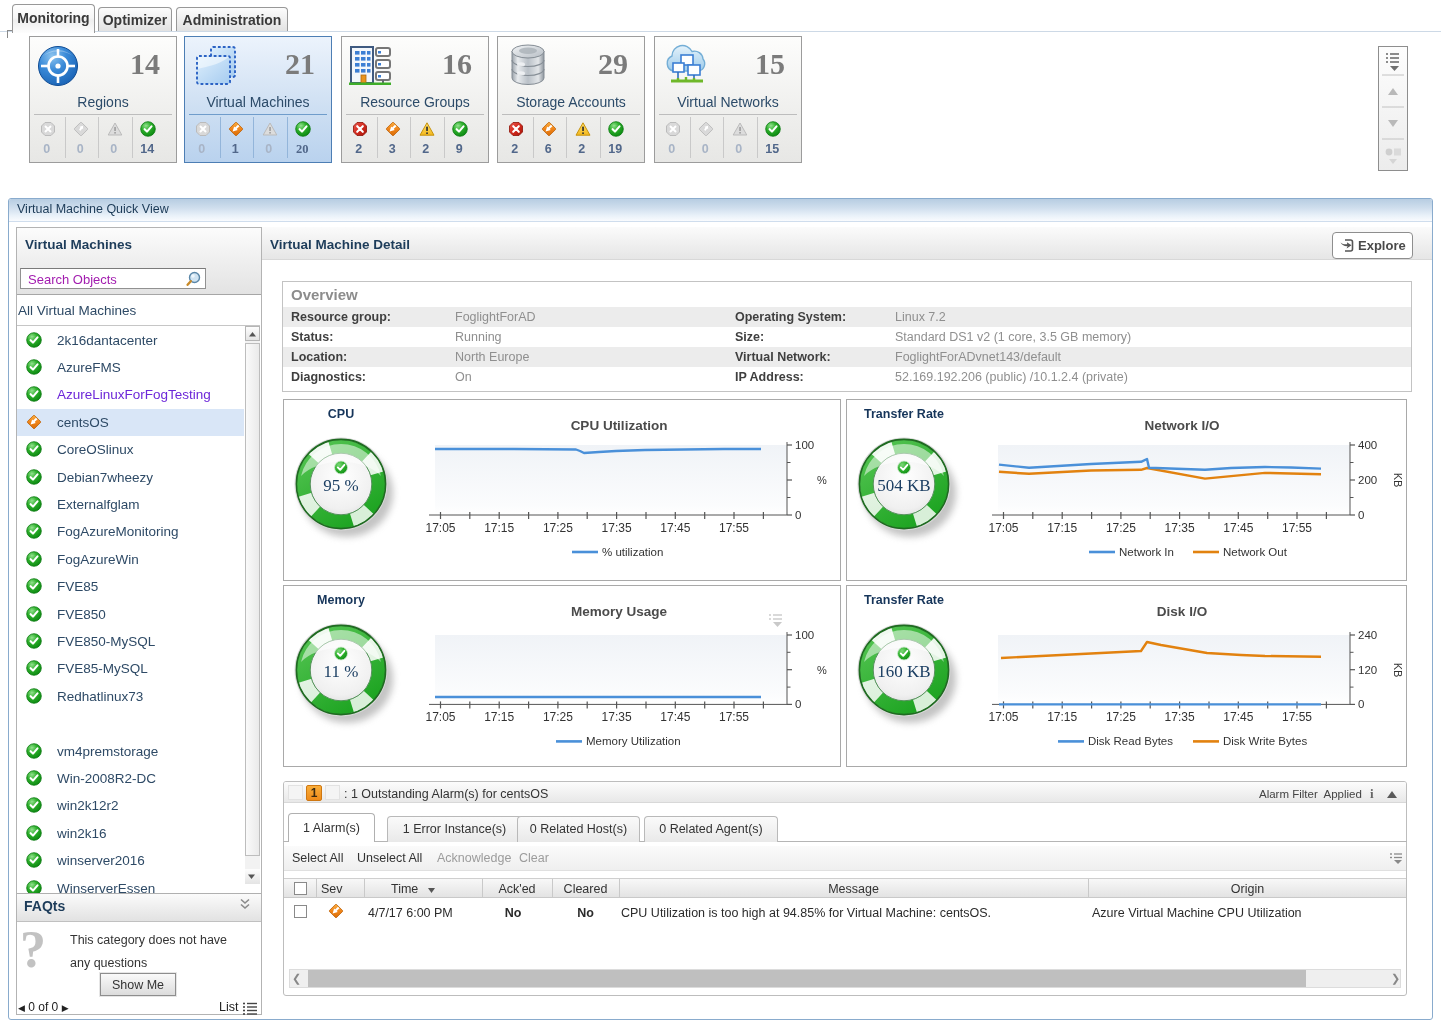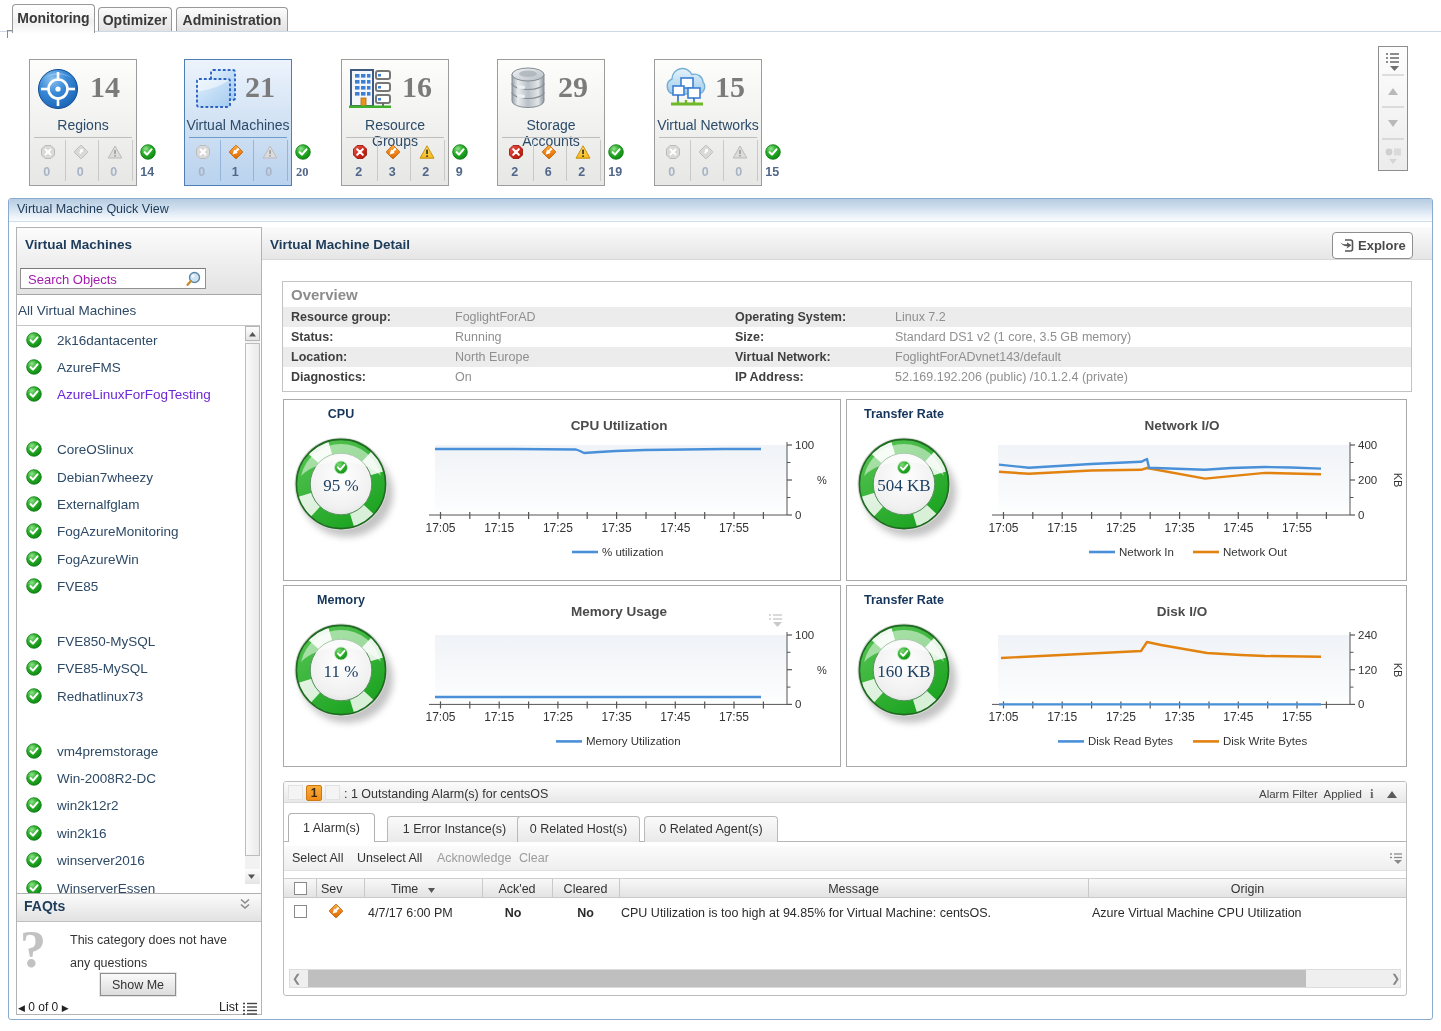--- a/index.html
+++ b/index.html
@@ -1,18 +1,18 @@
 <!DOCTYPE html>
 <html><head><meta charset="utf-8">
 <style>
 html,body{margin:0;padding:0;background:#fff;}
 body{width:1441px;height:1031px;position:relative;font-family:"Liberation Sans",sans-serif;overflow:hidden;}
 .abs{position:absolute;}
 .tab{position:absolute;top:7px;height:24px;border:1px solid #989898;border-bottom:none;border-radius:4px 4px 0 0;background:linear-gradient(#fcfcfc,#eeeeee 55%,#e2e2e2);font-weight:bold;font-size:14px;color:#3a3a3a;text-align:center;line-height:25px;box-sizing:border-box;}
-.tile{position:absolute;top:59px;height:127px;width:108px;border:1px solid #9c9c9c;background:linear-gradient(#fdfdfc,#efefed 60%,#e7e7e5);box-sizing:border-box;}
+.tile{position:absolute;top:36px;height:127px;width:148px;border:1px solid #9c9c9c;background:linear-gradient(#fdfdfc,#efefed 60%,#e7e7e5);box-sizing:border-box;}
 .tile.sel{border:1px solid #4d7eb4;background:linear-gradient(#ecf3fc,#cfe0f3 55%,#b9d2ee);}
 .tnum{position:absolute;right:16px;top:10px;font-family:"Liberation Serif",serif;font-weight:bold;font-size:30px;color:#7b7b7b;}
 .tlabel{position:absolute;top:57px;left:0;width:100%;text-align:center;font-size:14px;color:#2c4b69;}
 .tsep{position:absolute;top:77px;left:4px;right:4px;border-top:1px solid #bdbdbd;}
 .tile.sel .tsep{border-top-color:#6f9ccb;}
 .tcol{position:absolute;top:80px;bottom:4px;border-right:1px solid #c9c9c9;}
 .tile.sel .tcol{border-right-color:#93b5da;}
 .tcnt{position:absolute;top:105px;left:0;width:100%;text-align:center;font-size:12.5px;font-weight:bold;color:#51678a;}
 .tcnt.dim{color:#a8b4c6;font-weight:bold;}
 .hdrbar{background:linear-gradient(#fbfbfb,#eeeeee 55%,#e4e4e4);}
@@ -429,20 +429,35 @@
               <stop offset="0.45" stop-color="#2eb02c"></stop>
               <stop offset="1" stop-color="#0d8a12"></stop>
             </radialGradient>
           </defs>
           <circle cx="8" cy="8" r="7.3" fill="url(#okkvm2)" stroke="#0a7a10" stroke-width="0.8"></circle>
           <path d="M4.6 8.2 L7.0 10.6 L11.5 5.4" fill="none" stroke="#fff" stroke-width="2.1" stroke-linecap="round" stroke-linejoin="round"></path>
           <path d="M3.6 6.0 A5.2 3.2 0 0 1 12.4 5.8 A6.5 6.5 0 0 0 3.6 6.0" fill="#fff" opacity="0.35"></path>
         </svg></div>
       <div class="abs" style="left:40px;top:6px;font-size:13.5px;color:#6d28d9;">AzureLinuxForFogTesting</div>
     </div>
+<div class="abs" style="left:0;top:82.7px;width:227px;height:27.4px;background:#d9e6f7;">
+      <div class="abs" style="left:9px;top:5px;width:16px;height:16px;"><svg width="16" height="16" viewBox="0 0 18 18">
+          <defs>
+            <linearGradient id="crtvm3" x1="0" y1="0" x2="1" y2="1">
+              <stop offset="0" stop-color="#fbb042"></stop>
+              <stop offset="0.5" stop-color="#f08418"></stop>
+              <stop offset="1" stop-color="#d96c08"></stop>
+            </linearGradient>
+          </defs>
+          <rect x="3.4" y="3.4" width="11.2" height="11.2" rx="1" transform="rotate(45 9 9)" fill="url(#crtvm3)" stroke="#b85e07" stroke-width="0.8"></rect>
+          <line x1="12.0" y1="5.0" x2="8.6" y2="8.4" stroke="#fff" stroke-width="2.4"></line>
+          <polygon points="5.2,11.9 11.0,10.2 6.9,6.2" fill="#fff"></polygon>
+        </svg></div>
+      <div class="abs" style="left:40px;top:6px;font-size:13.5px;color:#2e4a66;">centsOS</div>
+    </div>
 <div class="abs" style="left:0;top:110.1px;width:227px;height:27.4px;">
       <div class="abs" style="left:9px;top:5px;width:16px;height:16px;"><svg width="16" height="16" viewBox="0 0 16 16">
           <defs>
             <radialGradient id="okkvm4" cx="35%" cy="28%" r="75%">
               <stop offset="0" stop-color="#8ee08a"></stop>
               <stop offset="0.45" stop-color="#2eb02c"></stop>
               <stop offset="1" stop-color="#0d8a12"></stop>
             </radialGradient>
           </defs>
           <circle cx="8" cy="8" r="7.3" fill="url(#okkvm4)" stroke="#0a7a10" stroke-width="0.8"></circle>
@@ -518,20 +533,35 @@
               <stop offset="0" stop-color="#8ee08a"></stop>
               <stop offset="0.45" stop-color="#2eb02c"></stop>
               <stop offset="1" stop-color="#0d8a12"></stop>
             </radialGradient>
           </defs>
           <circle cx="8" cy="8" r="7.3" fill="url(#okkvm9)" stroke="#0a7a10" stroke-width="0.8"></circle>
           <path d="M4.6 8.2 L7.0 10.6 L11.5 5.4" fill="none" stroke="#fff" stroke-width="2.1" stroke-linecap="round" stroke-linejoin="round"></path>
           <path d="M3.6 6.0 A5.2 3.2 0 0 1 12.4 5.8 A6.5 6.5 0 0 0 3.6 6.0" fill="#fff" opacity="0.35"></path>
         </svg></div>
       <div class="abs" style="left:40px;top:6px;font-size:13.5px;color:#2e4a66;">FVE85</div>
+    </div>
+<div class="abs" style="left:0;top:274.5px;width:227px;height:27.4px;">
+      <div class="abs" style="left:9px;top:5px;width:16px;height:16px;"><svg width="16" height="16" viewBox="0 0 16 16">
+          <defs>
+            <radialGradient id="okkvm10" cx="35%" cy="28%" r="75%">
+              <stop offset="0" stop-color="#8ee08a"></stop>
+              <stop offset="0.45" stop-color="#2eb02c"></stop>
+              <stop offset="1" stop-color="#0d8a12"></stop>
+            </radialGradient>
+          </defs>
+          <circle cx="8" cy="8" r="7.3" fill="url(#okkvm10)" stroke="#0a7a10" stroke-width="0.8"></circle>
+          <path d="M4.6 8.2 L7.0 10.6 L11.5 5.4" fill="none" stroke="#fff" stroke-width="2.1" stroke-linecap="round" stroke-linejoin="round"></path>
+          <path d="M3.6 6.0 A5.2 3.2 0 0 1 12.4 5.8 A6.5 6.5 0 0 0 3.6 6.0" fill="#fff" opacity="0.35"></path>
+        </svg></div>
+      <div class="abs" style="left:40px;top:6px;font-size:13.5px;color:#2e4a66;">FVE850</div>
     </div>
 <div class="abs" style="left:0;top:301.9px;width:227px;height:27.4px;">
       <div class="abs" style="left:9px;top:5px;width:16px;height:16px;"><svg width="16" height="16" viewBox="0 0 16 16">
           <defs>
             <radialGradient id="okkvm11" cx="35%" cy="28%" r="75%">
               <stop offset="0" stop-color="#8ee08a"></stop>
               <stop offset="0.45" stop-color="#2eb02c"></stop>
               <stop offset="1" stop-color="#0d8a12"></stop>
             </radialGradient>
           </defs>

